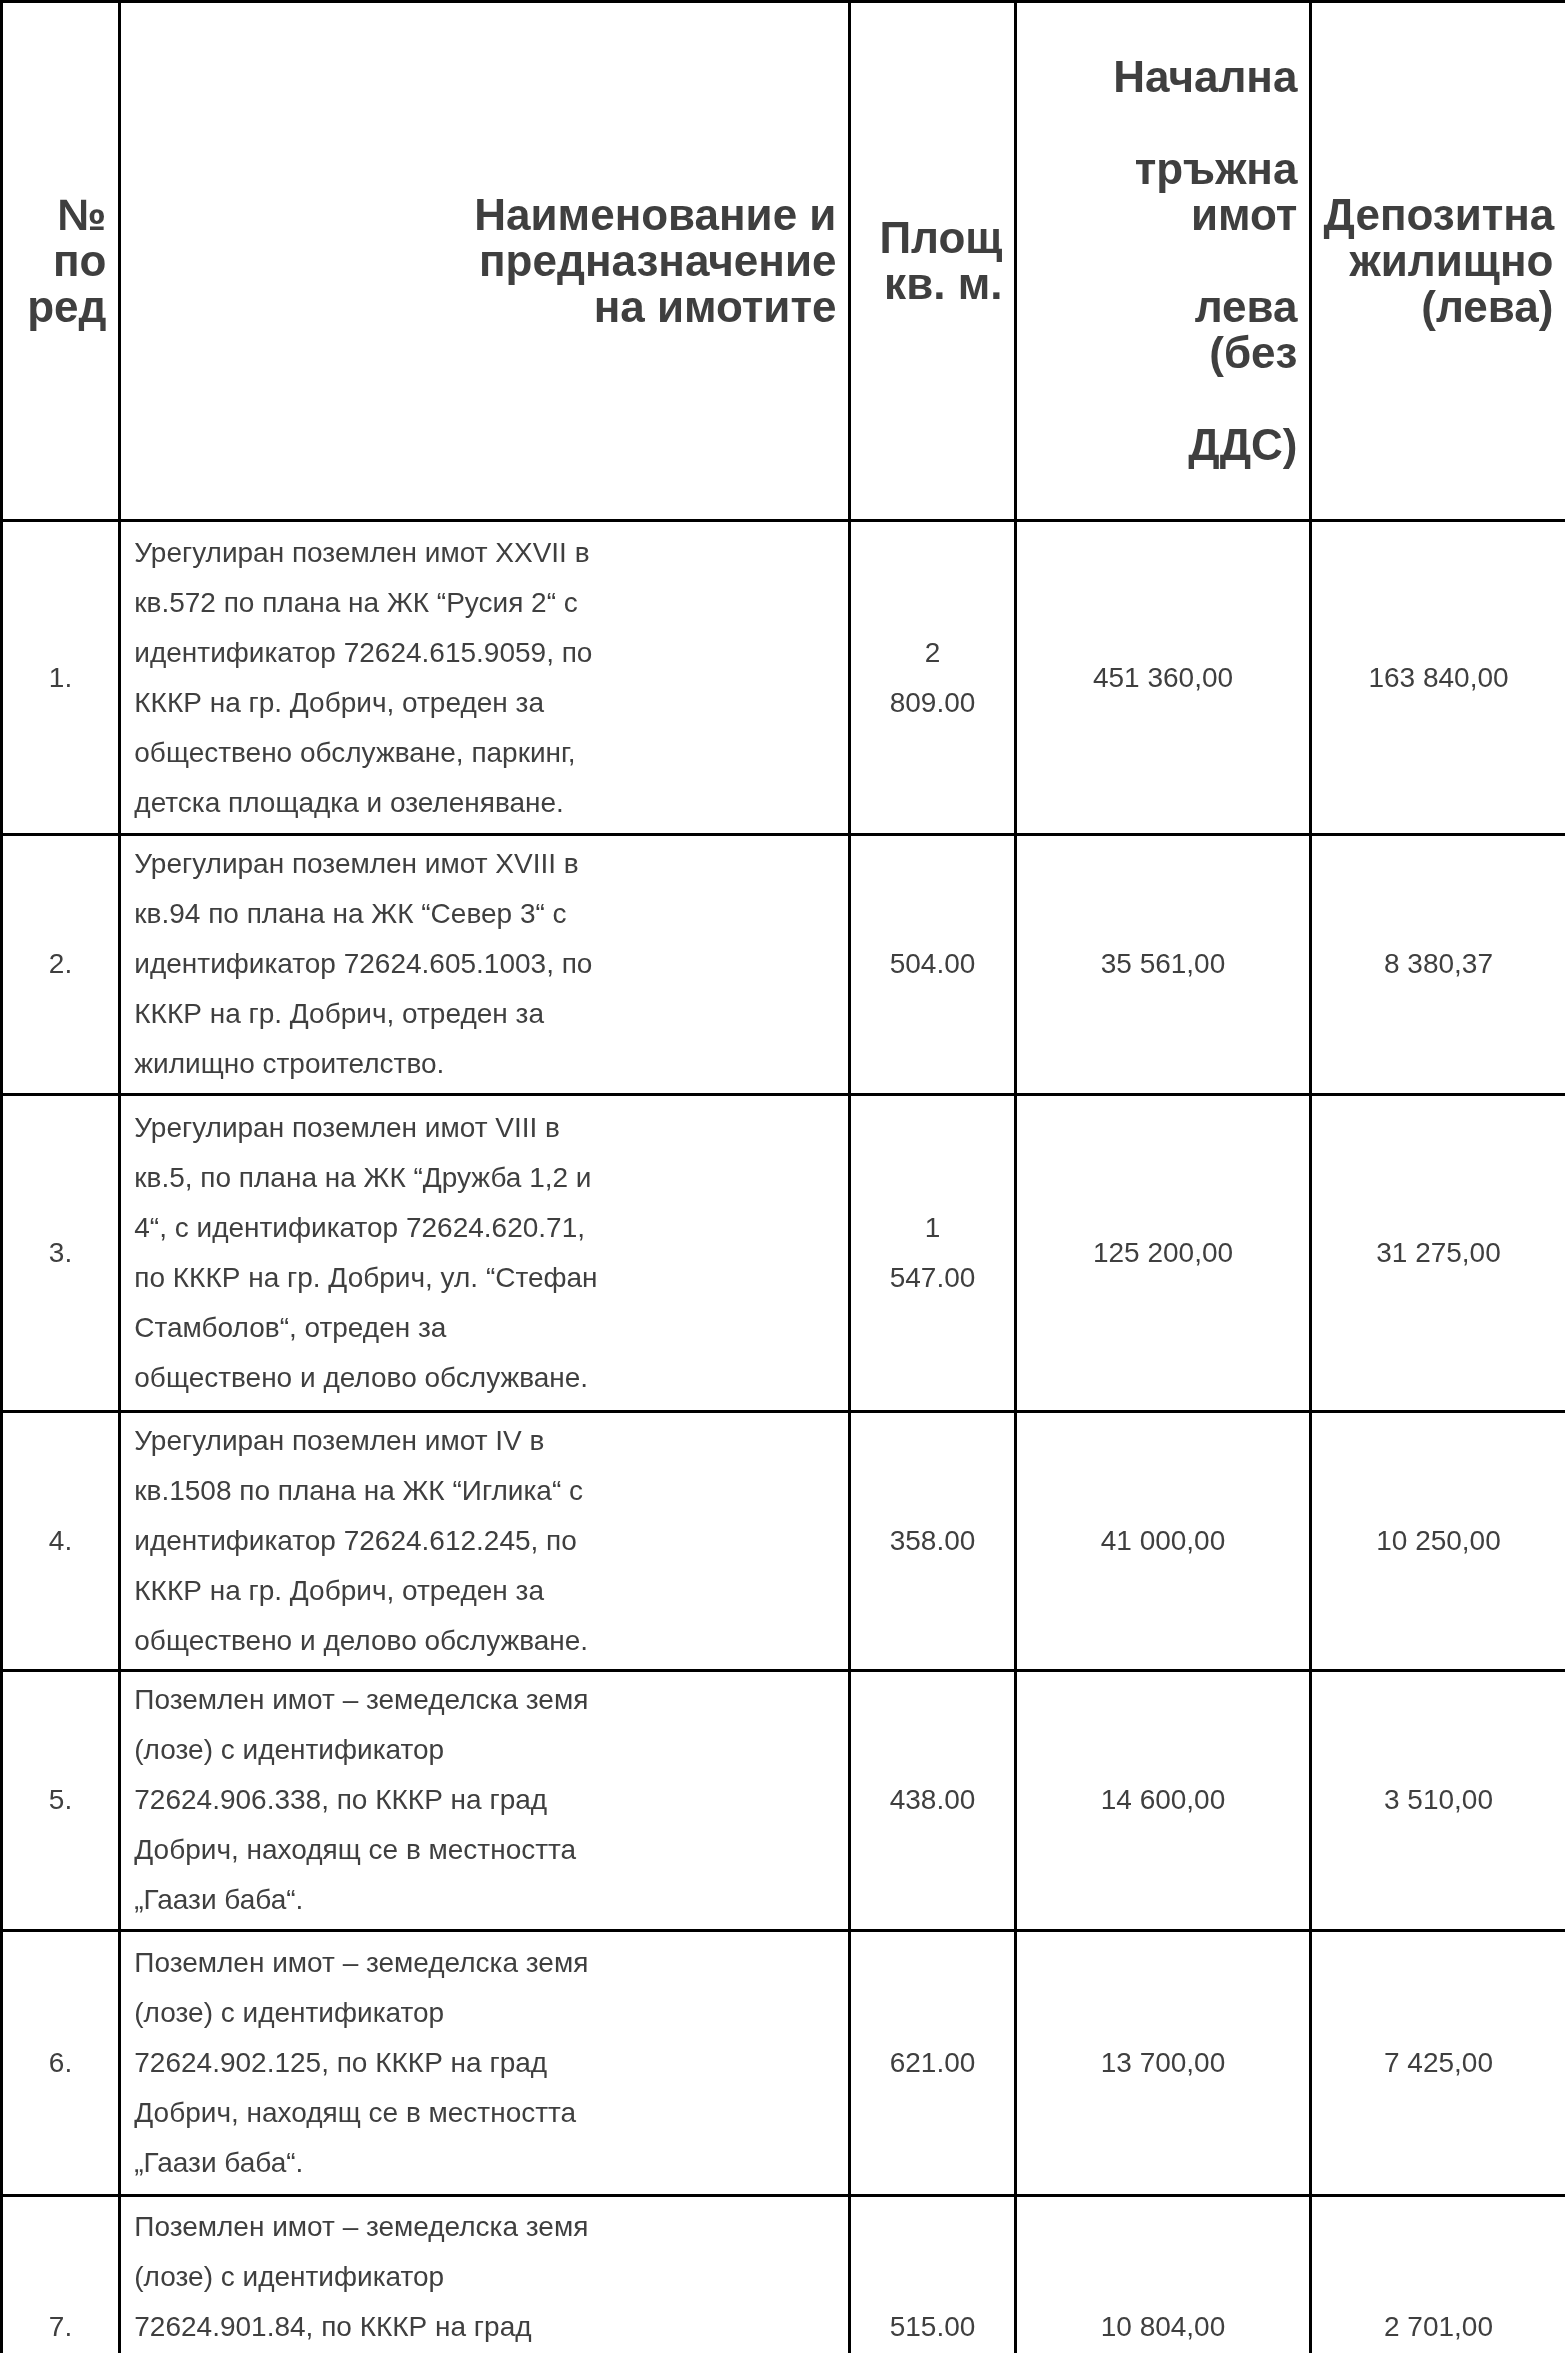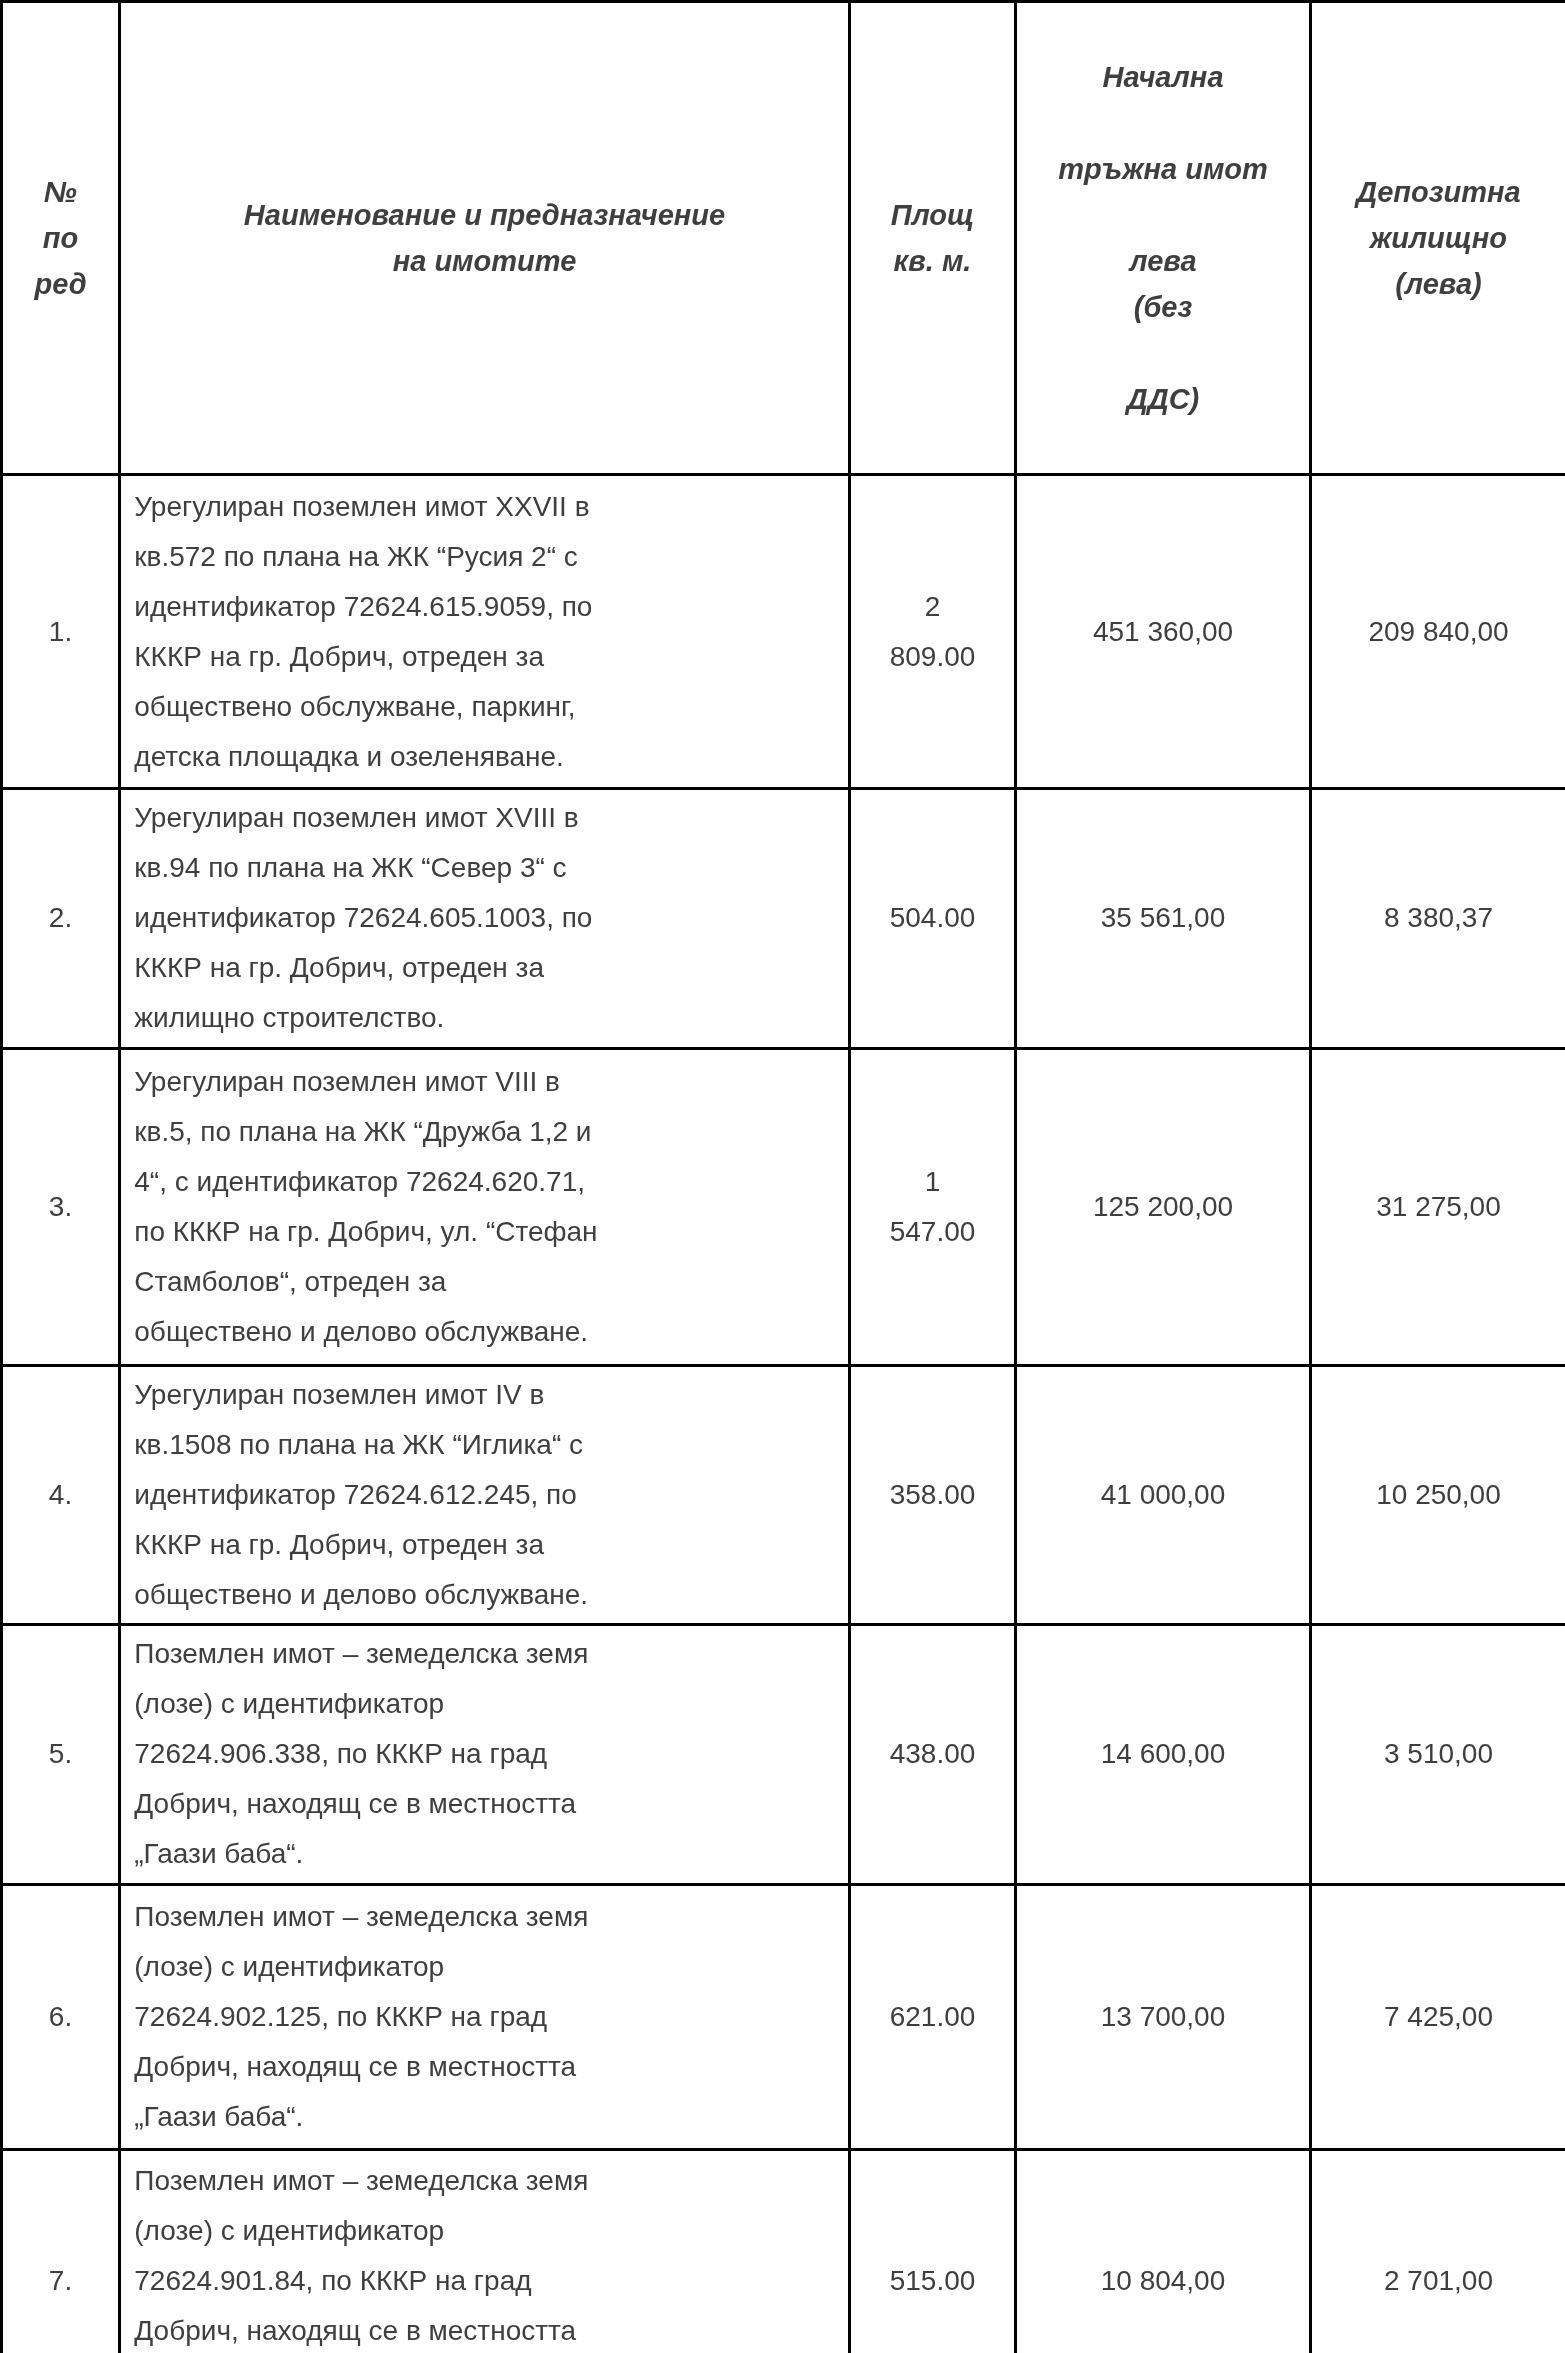--- a/index.html
+++ b/index.html
@@ -22,27 +22,26 @@
   }
   table.props th, table.props td {
     border: 3.3px solid #000000;
     vertical-align: middle;
     overflow: hidden;
   }
   
   thead tr { height: 214px; }
   th {
     font-weight: bold;
-    font-size: 29px;
+    font-size: 44px;
     line-height: 46px;
-    text-align: center;
+    text-align: right;
     padding: 5px 11.6px;
     white-space: pre-line;
     color: #3f3f3f;
-    font-style: italic;
   }
   th .hline { display: block; }
   th .hline-justify {
     display: flex;
     justify-content: space-between;
     flex-direction: column;
   }
   
   tbody tr:nth-child(1) { height: 314px; }
   tbody tr:nth-child(2) { height: 257px; }
@@ -114,21 +113,21 @@
       <td class="c-num">1.</td>
       <td class="c-name">Урегулиран поземлен имот XXVII в
 кв.572 по плана на ЖК “Русия 2“ с
 идентификатор 72624.615.9059, по
 КККР на гр. Добрич, отреден за
 обществено обслужване, паркинг,
 детска площадка и озеленяване.</td>
       <td class="c-area">2
 809.00</td>
       <td class="c-price">451 360,00</td>
-      <td class="c-deposit">209 840,00</td>
+      <td class="c-deposit">163 840,00</td>
     </tr>
     <tr>
       <td class="c-num">2.</td>
       <td class="c-name">Урегулиран поземлен имот XVIII в
 кв.94 по плана на ЖК “Север 3“ с
 идентификатор 72624.605.1003, по
 КККР на гр. Добрич, отреден за
 жилищно строителство.</td>
       <td class="c-area">504.00</td>
       <td class="c-price">35 561,00</td>

